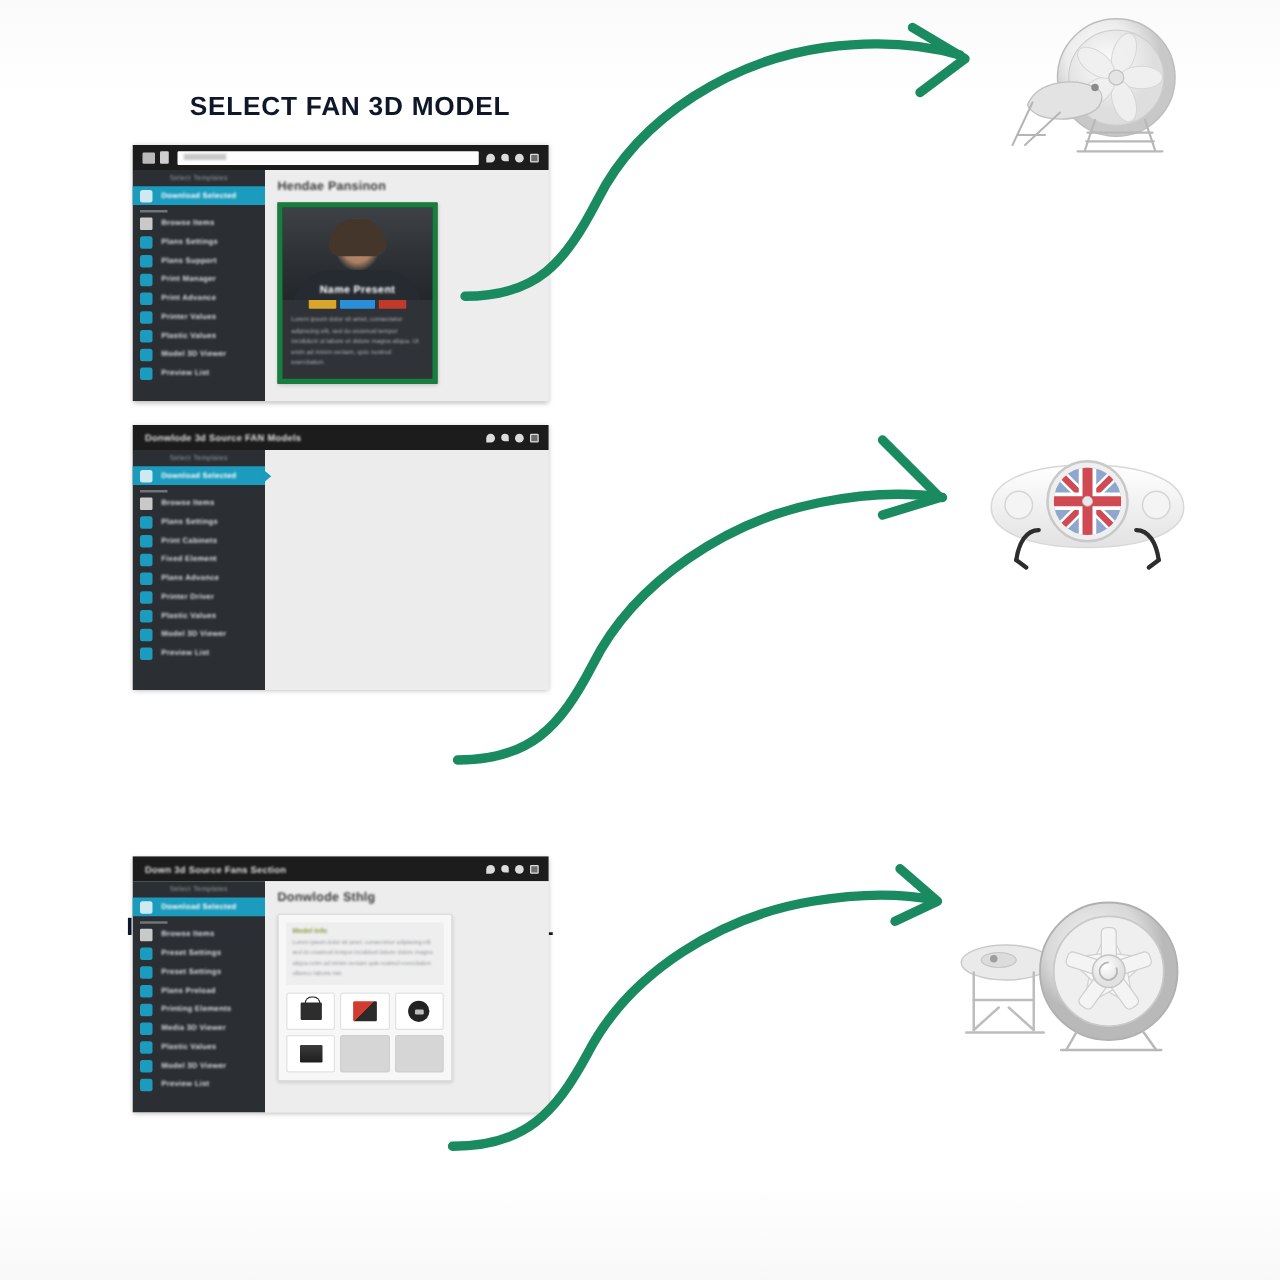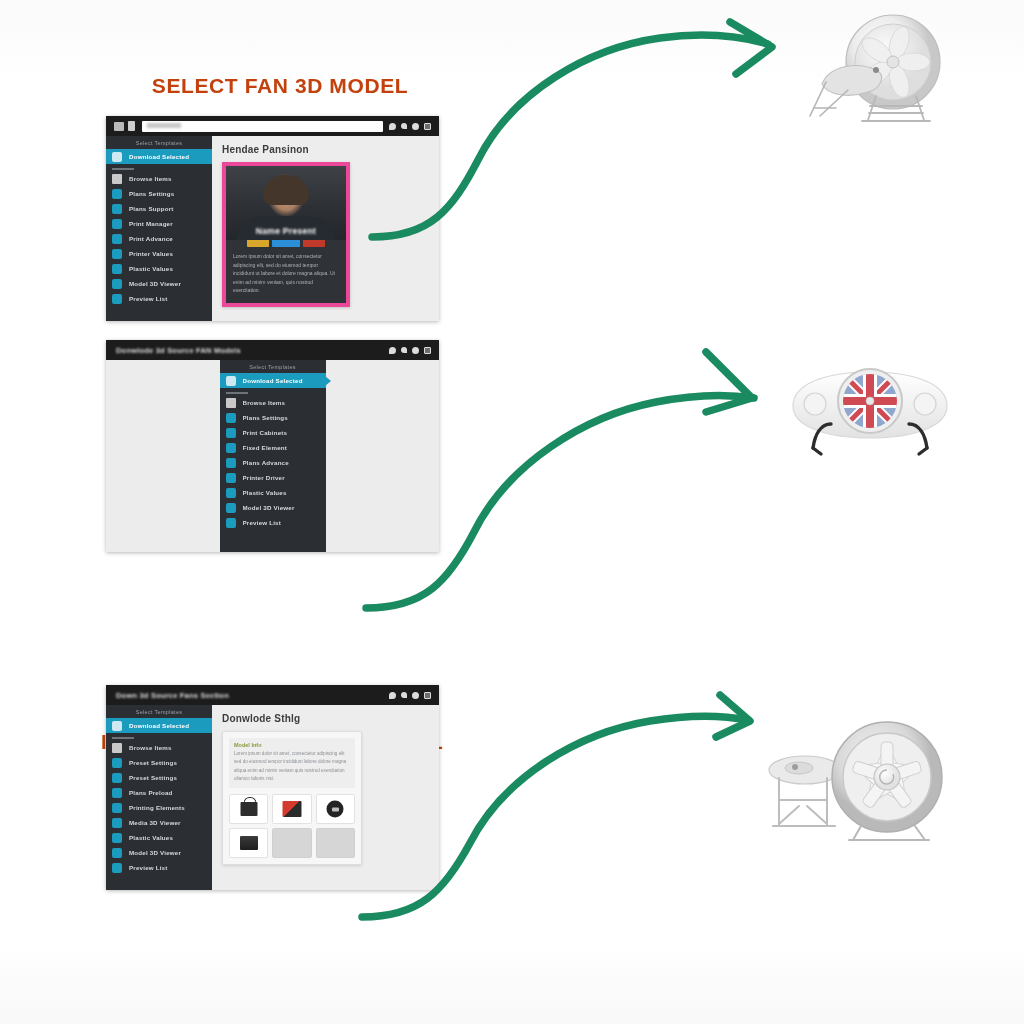--- a/index.html
+++ b/index.html
@@ -29,21 +29,21 @@
 
   
   .step-title {
     position: absolute;
     left: 100px;
     width: 360px;
     text-align: center;
     font-size: 21px;
     font-weight: bold;
     letter-spacing: 0.6px;
-    color: #c2410c;
+    color: #0f172a;
     white-space: nowrap;
     font-family: "Liberation Sans", sans-serif;
   }
   #row-0 .step-title { top: 74px; }
   #row-1 .step-title { top: 75px; left: 95px; }
   #row-2 .step-title { top: 46px; left: 92px; font-size: 20px; letter-spacing: 0.2px; }
 
   
   .panel {
     position: absolute;
@@ -100,21 +100,21 @@
     filter: blur(0.8px);
     letter-spacing: 0.2px;
   }
   .tb-right { display: flex; align-items: center; gap: 5px; margin-right: 4px; flex: none; }
   .tb-right .ic { width: 7px; height: 7px; background: #dcdcdc; display: block; }
   .tb-right .ic.mag  { border-radius: 50% 50% 50% 0; }
   .tb-right .ic.pin  { border-radius: 50% 50% 0 50%; width: 6px; height: 6px; }
   .tb-right .ic.gear { border-radius: 50%; }
   .tb-right .ic.grid { border-radius: 1px; border: 1.5px solid #dcdcdc; background: #6e6e6e; }
 
-  .panel-body { display: flex; height: calc(100% - 20px); justify-content: center; }
+  .panel-body { display: flex; height: calc(100% - 20px); }
 
   
   .sidebar {
     width: 106px;
     background: #2b2f33;
     flex: none;
     padding-top: 2px;
     position: relative;
   }
   .sb-section {
@@ -184,21 +184,21 @@
     filter: blur(0.7px);
     margin-bottom: 7px;
     white-space: nowrap;
     letter-spacing: 0.2px;
   }
 
   
   .profile-card {
     width: 128px;
     background: #2f3338;
-    border: 4px solid #ec4899;
+    border: 4px solid #15803d;
     box-shadow: 0 1px 3px rgba(0,0,0,0.2);
     overflow: hidden;
   }
   .profile-photo {
     height: 74px;
     position: relative;
     background:
       radial-gradient(ellipse 26px 30px at 50% 40%, #c39a7d 0%, #ab7f62 48%, rgba(171,127,98,0) 72%),
       linear-gradient(180deg, #3e4247 0%, #2c3035 60%, #23272b 100%);
     overflow: hidden;

